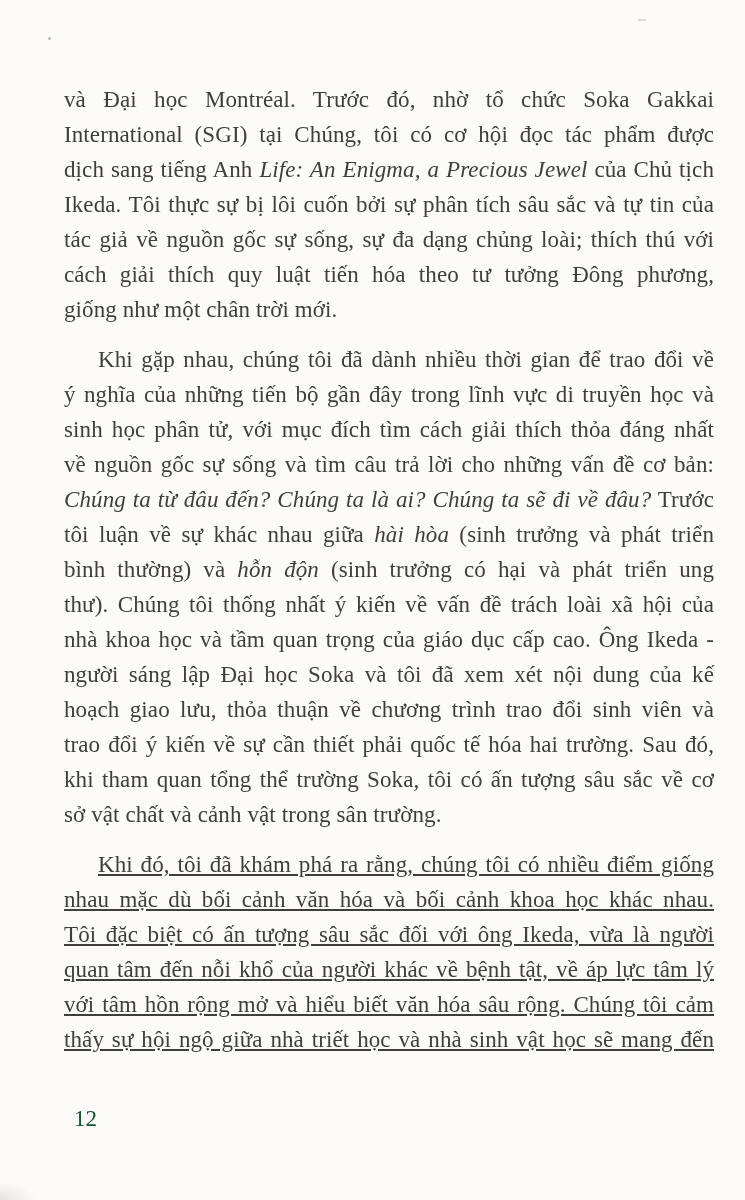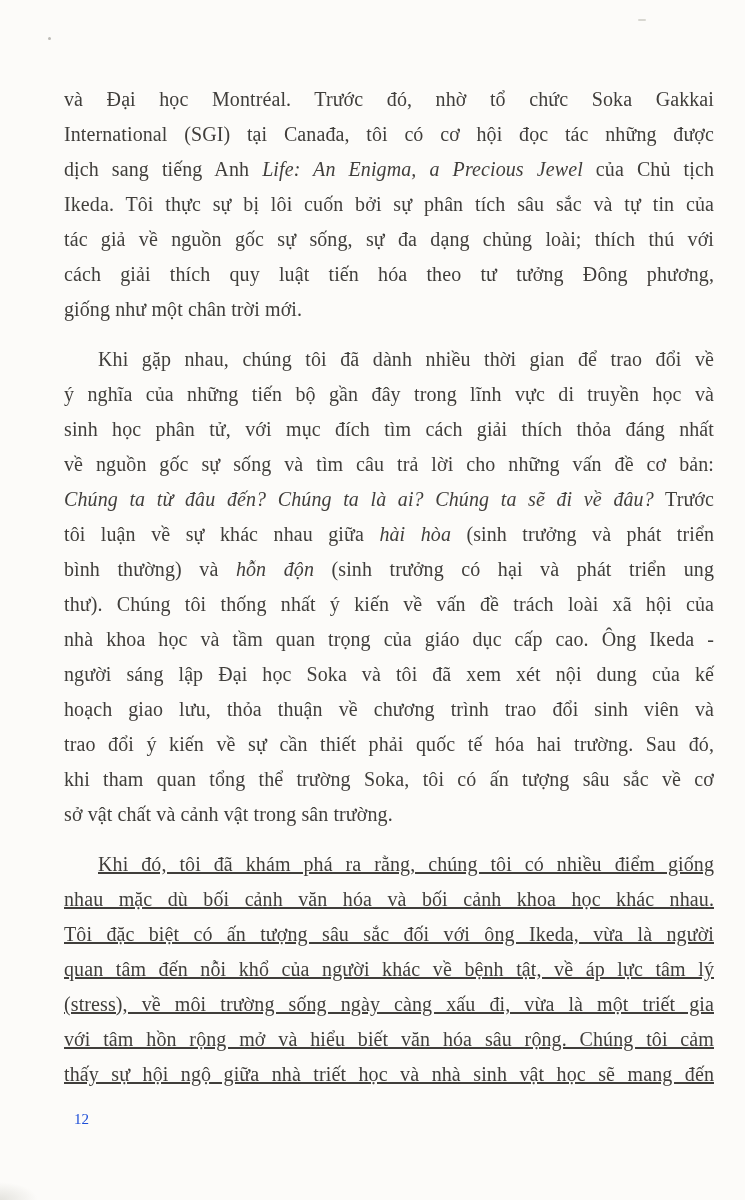--- a/index.html
+++ b/index.html
@@ -15,44 +15,44 @@
     background: #fcfbf9;
     overflow: hidden;
     font-family: "Liberation Serif", "DejaVu Serif", serif;
     color: #403e3b;
   }
   .text-block {
     position: absolute;
     top: 82px;
     left: 64px;
     width: 650px;
-    font-size: 20px;
+    font-size: 23px;
     line-height: 35px;
     letter-spacing: 0.1px;
   }
   .paragraph { margin: 0 0 15px 0; }
   .paragraph:last-child { margin-bottom: 0; text-decoration: underline; }
   .paragraph.indent .line:first-child { text-indent: 34px; }
   .line {
     text-align: justify;
     text-align-last: justify;
     white-space: normal;
   }
   .line.line-end {
     text-align-last: left;
   }
   .it { font-style: italic; margin-top: 20px; }
   .rm { font-style: normal; }
   .page-number {
     position: absolute;
     left: 74px;
     top: 1104px;
-    font-size: 15px;
+    font-size: 23px;
     line-height: 30px;
-    color: #1d4ed8;
+    color: #14532d;
   }
   
   .scan-dot {
     position: absolute;
     left: 48px; top: 37px;
     width: 3px; height: 3px;
     border-radius: 50%;
     background: #9a9892;
     opacity: 0.65;
   }
@@ -73,21 +73,21 @@
 </style>
 </head>
 <body>
 
 <div class="page">
   <div class="scan-dot"></div>
   <div class="scan-tick"></div>
   <main class="text-block" id="text-host">
       <div class="paragraph">
         <div class="line"><span class="rm">và Đại học Montréal. Trước đó, nhờ tổ chức Soka Gakkai</span></div>
-        <div class="line"><span class="rm">International (SGI) tại Canađa, tôi có cơ hội đọc tác những được</span></div>
+        <div class="line"><span class="rm">International (SGI) tại Chúng, tôi có cơ hội đọc tác phẩm được</span></div>
         <div class="line"><span class="rm">dịch sang tiếng Anh </span><span class="it">Life: An Enigma, a Precious Jewel</span><span class="rm"> của Chủ tịch</span></div>
         <div class="line"><span class="rm">Ikeda. Tôi thực sự bị lôi cuốn bởi sự phân tích sâu sắc và tự tin của</span></div>
         <div class="line"><span class="rm">tác giả về nguồn gốc sự sống, sự đa dạng chủng loài; thích thú với</span></div>
         <div class="line"><span class="rm">cách giải thích quy luật tiến hóa theo tư tưởng Đông phương,</span></div>
         <div class="line line-end"><span class="rm">giống như một chân trời mới.</span></div>
       </div>
       <div class="paragraph indent">
         <div class="line"><span class="rm">Khi gặp nhau, chúng tôi đã dành nhiều thời gian để trao đổi về</span></div>
         <div class="line"><span class="rm">ý nghĩa của những tiến bộ gần đây trong lĩnh vực di truyền học và</span></div>
         <div class="line"><span class="rm">sinh học phân tử, với mục đích tìm cách giải thích thỏa đáng nhất</span></div>
@@ -101,20 +101,19 @@
         <div class="line"><span class="rm">hoạch giao lưu, thỏa thuận về chương trình trao đổi sinh viên và</span></div>
         <div class="line"><span class="rm">trao đổi ý kiến về sự cần thiết phải quốc tế hóa hai trường. Sau đó,</span></div>
         <div class="line"><span class="rm">khi tham quan tổng thể trường Soka, tôi có ấn tượng sâu sắc về cơ</span></div>
         <div class="line line-end"><span class="rm">sở vật chất và cảnh vật trong sân trường.</span></div>
       </div>
       <div class="paragraph indent">
         <div class="line"><span class="rm">Khi đó, tôi đã khám phá ra rằng, chúng tôi có nhiều điểm giống</span></div>
         <div class="line"><span class="rm">nhau mặc dù bối cảnh văn hóa và bối cảnh khoa học khác nhau.</span></div>
         <div class="line"><span class="rm">Tôi đặc biệt có ấn tượng sâu sắc đối với ông Ikeda, vừa là người</span></div>
         <div class="line"><span class="rm">quan tâm đến nỗi khổ của người khác về bệnh tật, về áp lực tâm lý</span></div>
-        <div class="line"><span class="rm">(stress), về môi trường sống ngày càng xấu đi, vừa là một triết gia</span></div>
         <div class="line"><span class="rm">với tâm hồn rộng mở và hiểu biết văn hóa sâu rộng. Chúng tôi cảm</span></div>
         <div class="line"><span class="rm">thấy sự hội ngộ giữa nhà triết học và nhà sinh vật học sẽ mang đến</span></div>
       </div>
     </main>
   <div class="page-number">12</div>
   <div class="corner-smudge"></div>
 </div>
 
 </body></html>

